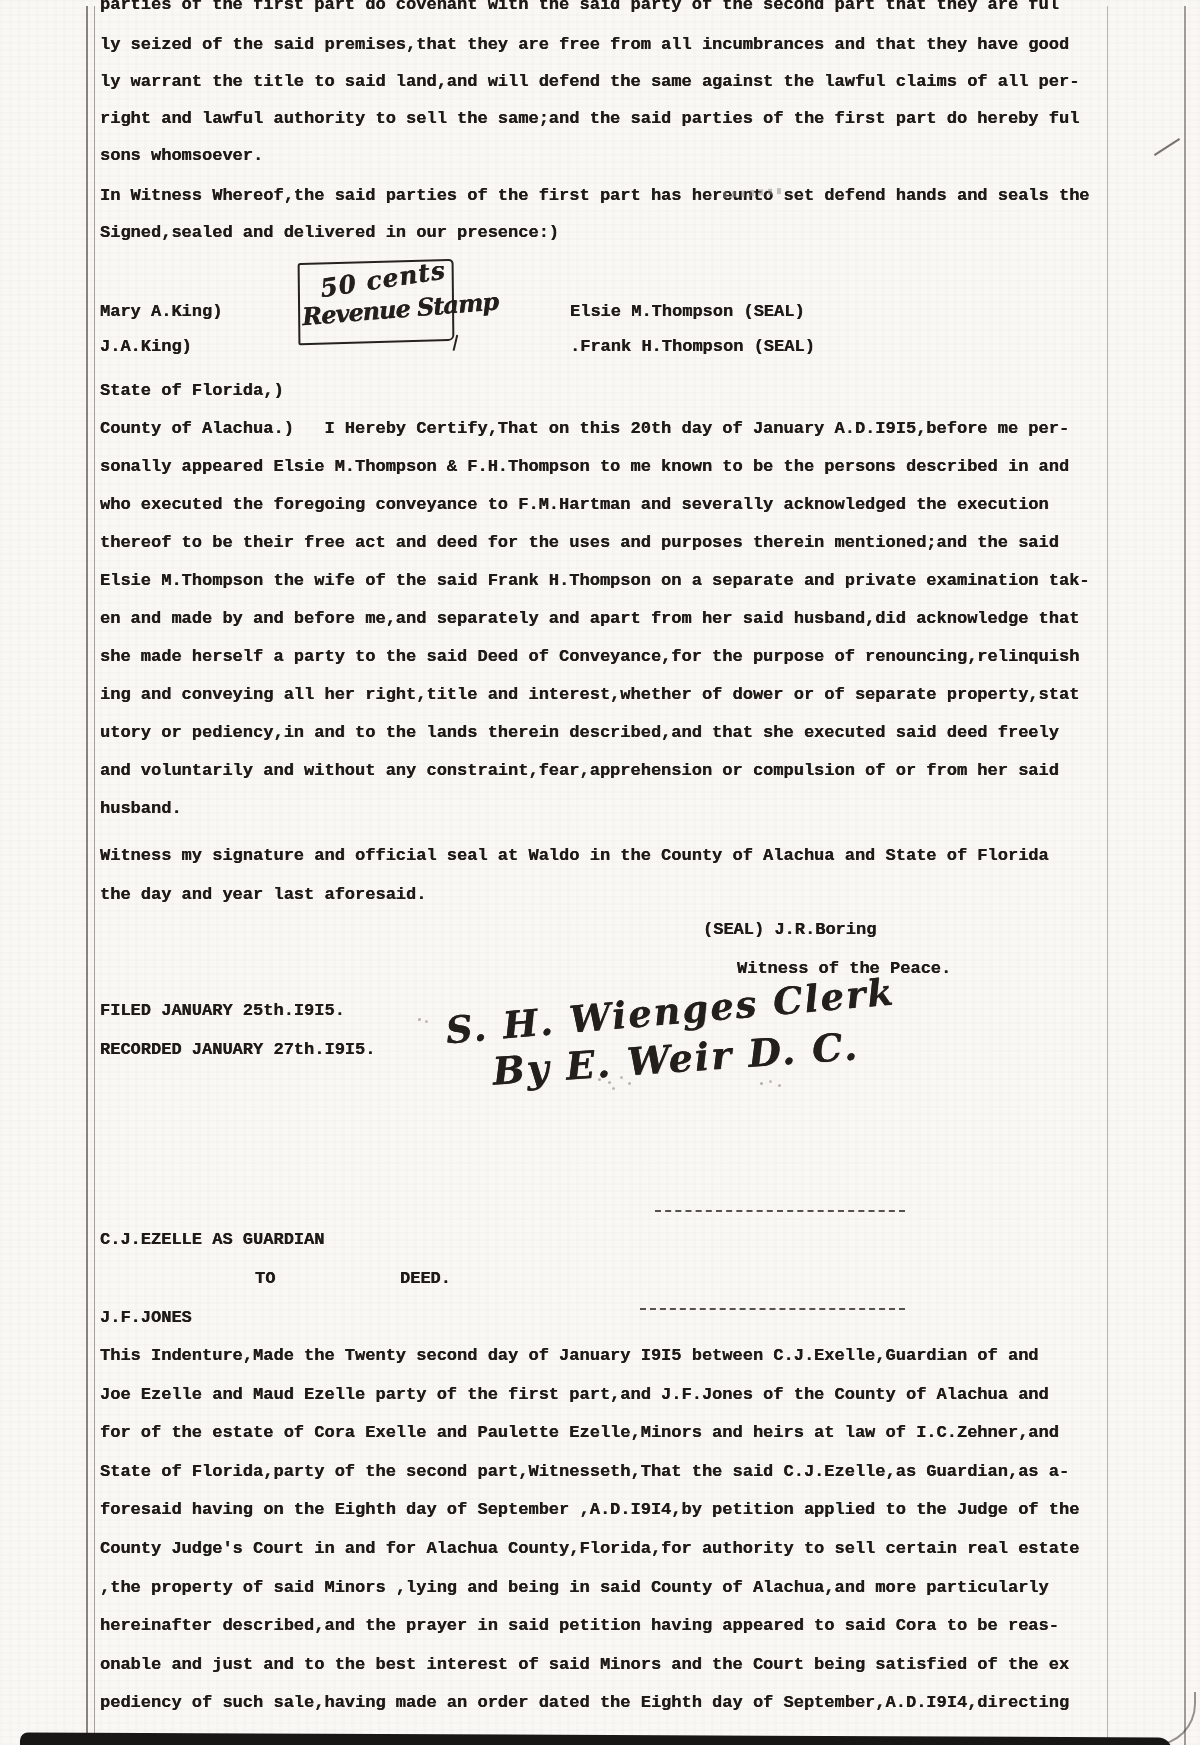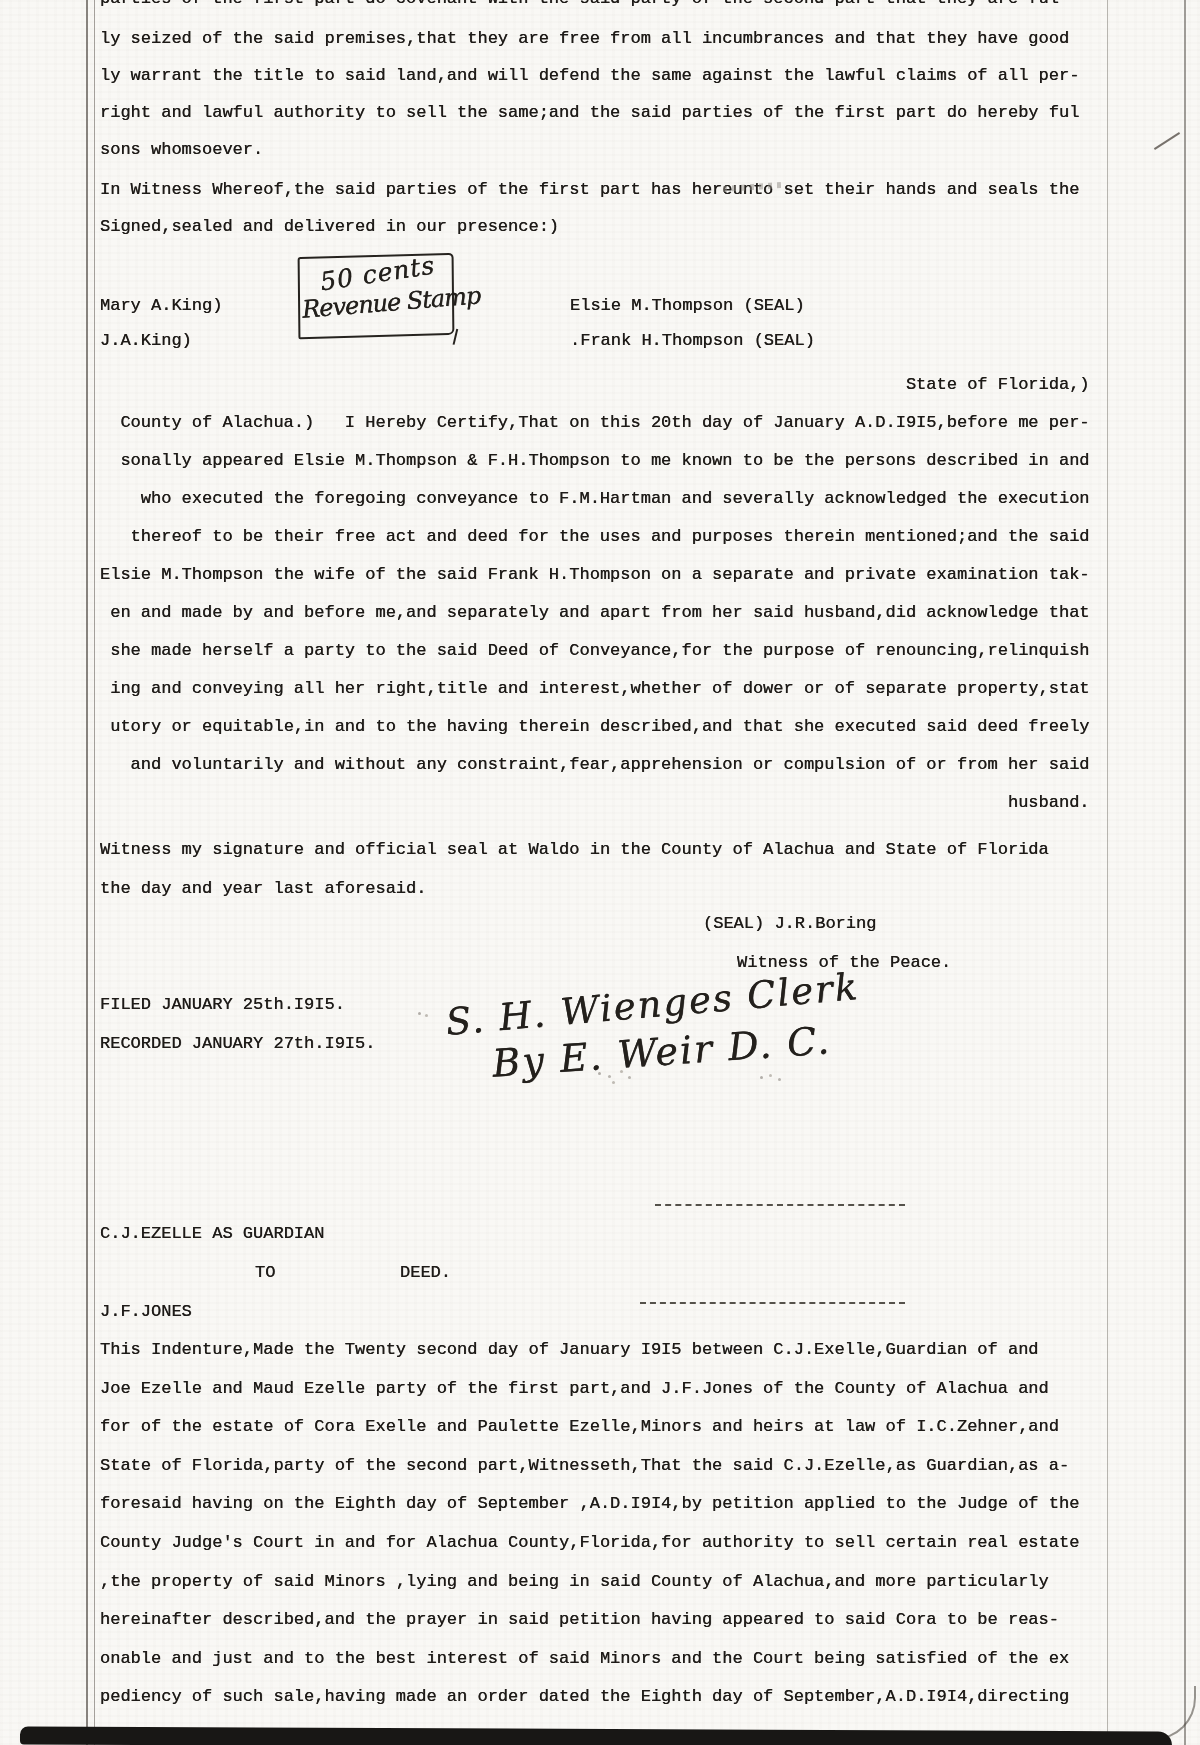--- a/index.html
+++ b/index.html
@@ -5,25 +5,25 @@
   html,body{margin:0;padding:0;}
   body{
     width:1200px;height:1745px;overflow:hidden;position:relative;
     background:#f9f8f5;
     background-image:
       repeating-linear-gradient(0deg, rgba(120,110,95,.025) 0 2px, rgba(0,0,0,0) 2px 7px),
       repeating-linear-gradient(90deg, rgba(120,110,95,.02) 0 3px, rgba(0,0,0,0) 3px 9px);
     font-family:"Liberation Mono","DejaVu Sans Mono",monospace;
   }
   .doc{position:absolute;inset:0;color:#1d1a17;}
-  .type{font-weight:400;font-size:17px;
-        text-shadow:0 0 .6px rgba(29,26,23,.85), .5px .3px 0 rgba(29,26,23,.3);}
+  .type{font-weight:700;font-size:17px;
+        text-shadow:0 0 .6px rgba(29,26,23,.85), .5px .3px 0 rgba(29,26,23,.3);margin-top:6px;}
   .sec{position:absolute;left:100px;}
   .tline{white-space:pre;height:37px;line-height:37px;}
-  .secD .tline{height:38px;line-height:38px;text-align:right;}
+  .secD .tline{height:38px;line-height:38px;}
   .secE .tline{height:39px;line-height:39px;}
   .secH .tline{height:38.6px;line-height:38.6px;}
   .abs{position:absolute;white-space:pre;}
   
   .clipped{top:-20px;left:100px;height:37px;line-height:37px;}
   
   .stamp-box{
     position:absolute;left:298px;top:255px;width:152px;height:78px;
     border:2.5px solid #26231f;border-radius:3px 5px 6px 2px;
     transform:rotate(-1.6deg) skewX(-1deg);
@@ -72,21 +72,21 @@
   <div class="abs clipped">parties of the first part do covenant with the said party of the second part that they are ful</div>
 
   <div class="sec secA" style="top:20px">
       <div class="tline">ly seized of the said premises,that they are free from all incumbrances and that they have good</div>
       <div class="tline">ly warrant the title to said land,and will defend the same against the lawful claims of all per-</div>
       <div class="tline">right and lawful authority to sell the same;and the said parties of the first part do hereby ful</div>
       <div class="tline">sons whomsoever.</div>
     </div>
 
   <div class="sec secB" style="top:171px">
-      <div class="tline">In Witness Whereof,the said parties of the first part has hereunto set their hands and seals the</div>
+      <div class="tline">In Witness Whereof,the said parties of the first part has hereunto set defend hands and seals the</div>
       <div class="tline">Signed,sealed and delivered in our presence:)</div>
     </div>
 
   <div class="abs" style="left:100px;top:287px;height:37px;line-height:37px">Mary A.King)</div>
   <div class="abs" style="left:570px;top:287px;height:37px;line-height:37px">Elsie M.Thompson (SEAL)</div>
   <div class="abs" style="left:100px;top:322px;height:37px;line-height:37px">J.A.King)</div>
   <div class="abs" style="left:570px;top:322px;height:37px;line-height:37px">.Frank H.Thompson (SEAL)</div>
 
   <div class="stamp-box">
     <span class="abs hand stamp-l1">50 cents</span>
@@ -96,21 +96,21 @@
   <div class="sec secD" style="top:366px">
       <div class="tline">State of Florida,)</div>
       <div class="tline">County of Alachua.)   I Hereby Certify,That on this 20th day of January A.D.I9I5,before me per-</div>
       <div class="tline">sonally appeared Elsie M.Thompson &amp; F.H.Thompson to me known to be the persons described in and</div>
       <div class="tline">who executed the foregoing conveyance to F.M.Hartman and severally acknowledged the execution</div>
       <div class="tline">thereof to be their free act and deed for the uses and purposes therein mentioned;and the said</div>
       <div class="tline">Elsie M.Thompson the wife of the said Frank H.Thompson on a separate and private examination tak-</div>
       <div class="tline">en and made by and before me,and separately and apart from her said husband,did acknowledge that</div>
       <div class="tline">she made herself a party to the said Deed of Conveyance,for the purpose of renouncing,relinquish</div>
       <div class="tline">ing and conveying all her right,title and interest,whether of dower or of separate property,stat</div>
-      <div class="tline">utory or equitable,in and to the having therein described,and that she executed said deed freely</div>
+      <div class="tline">utory or pediency,in and to the lands therein described,and that she executed said deed freely</div>
       <div class="tline">and voluntarily and without any constraint,fear,apprehension or compulsion of or from her said</div>
       <div class="tline">husband.</div>
     </div>
 
   <div class="sec secE" style="top:830px">
       <div class="tline">Witness my signature and official seal at Waldo in the County of Alachua and State of Florida</div>
       <div class="tline">the day and year last aforesaid.</div>
     </div>
   <div class="abs" style="left:703px;top:905px;height:37px;line-height:37px">(SEAL) J.R.Boring</div>
   <div class="abs" style="left:737px;top:944px;height:37px;line-height:37px">Witness of the Peace.</div>

